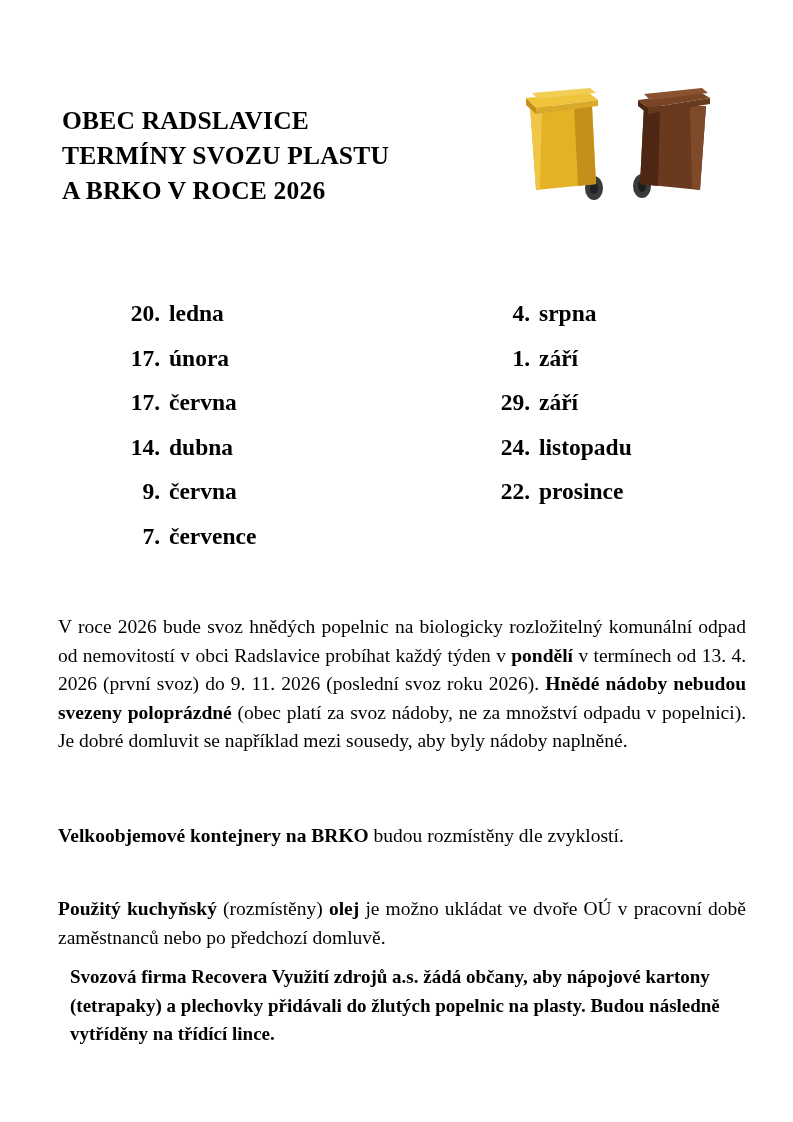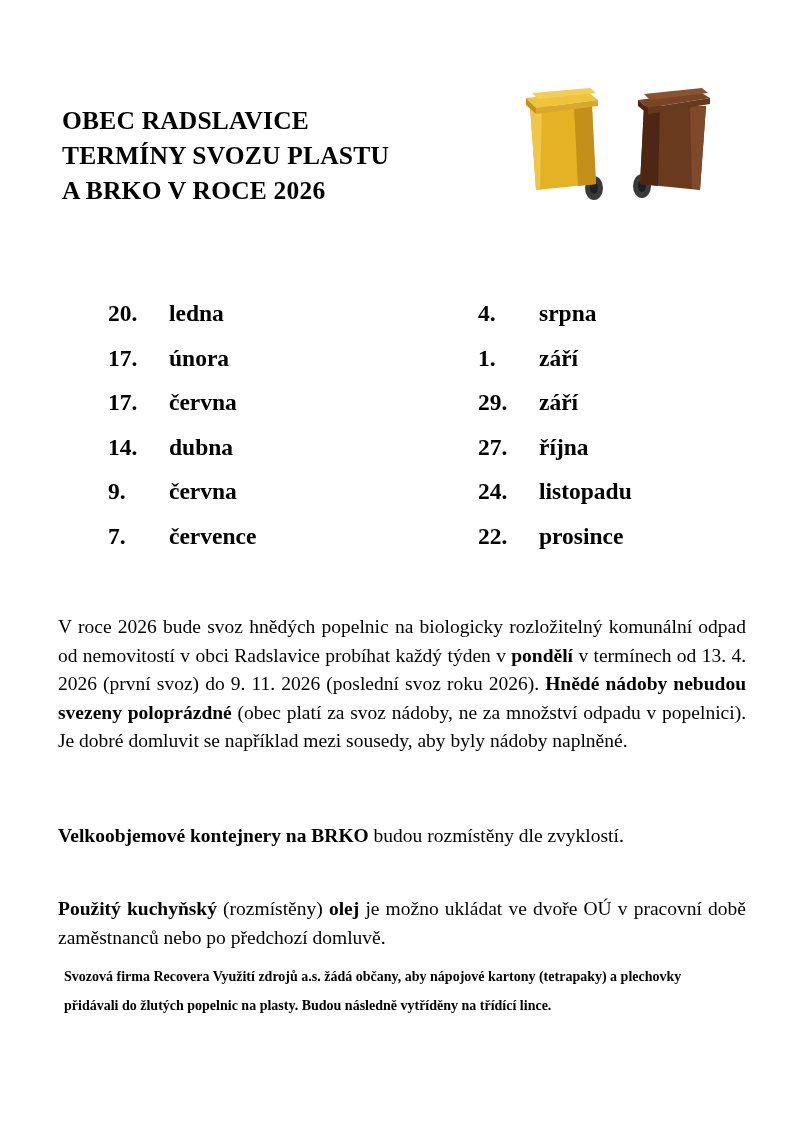--- a/index.html
+++ b/index.html
@@ -84,21 +84,21 @@
 
   .date-row {
     display: flex;
     align-items: baseline;
     height: 44.5px;
     font-size: 23.5px;
     font-weight: bold;
   }
   .date-num {
     width: 52px;
-    text-align: left;
+    text-align: right;
     flex: none;
   }
   .date-name {
     padding-left: 9px;
     white-space: nowrap;
   }
 
   .para {
     position: absolute;
     left: 58px;
@@ -109,24 +109,24 @@
     text-justify: inter-word;
   }
   .para b { font-weight: bold; }
 
   #para-brko     { top: 613px; }
   #para-kontejnery { top: 822px; }
   #para-olej     { top: 895px; }
 
   #para-recovera {
     position: absolute;
-    left: 64px;
+    left: 70px;
     top: 963px;
     width: 672px;
-    font-size: 14px;
+    font-size: 19px;
     line-height: 28.5px;
     font-weight: bold;
     text-align: left;
   }
 </style>
 </head>
 <body>
 
 <div class="page">
 
@@ -211,24 +211,20 @@
       </div>
       <div class="date-row">
         <span class="date-num">1.</span>
         <span class="date-name">září</span>
       </div>
       <div class="date-row">
         <span class="date-num">29.</span>
         <span class="date-name">září</span>
       </div>
       <div class="date-row">
-        <span class="date-num">27.</span>
-        <span class="date-name">října</span>
-      </div>
-      <div class="date-row">
         <span class="date-num">24.</span>
         <span class="date-name">listopadu</span>
       </div>
       <div class="date-row">
         <span class="date-num">22.</span>
         <span class="date-name">prosince</span>
       </div>
     </div>
   </div>
 

